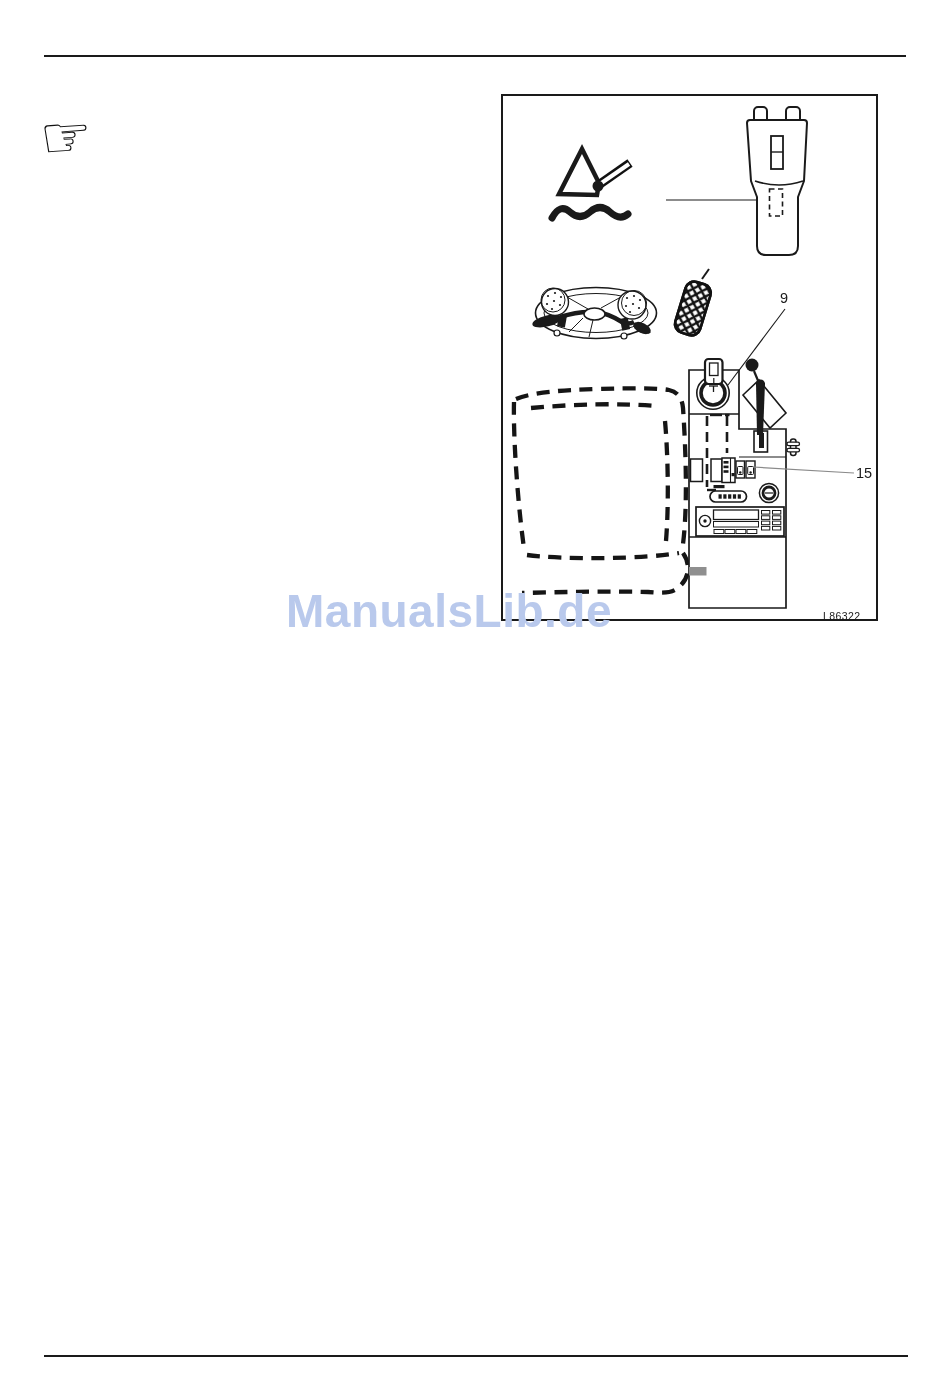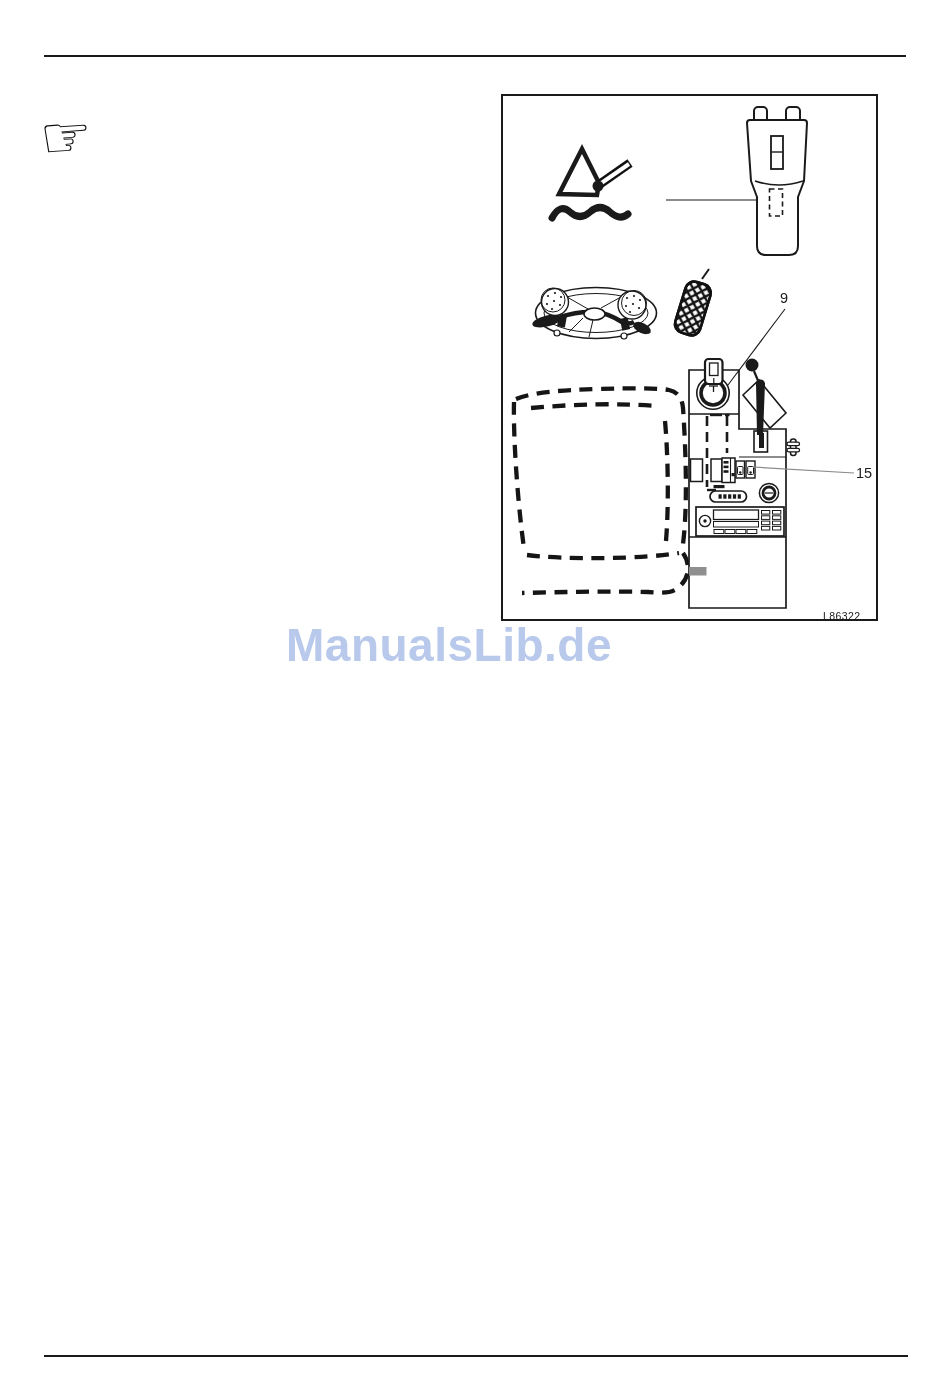--- a/index.html
+++ b/index.html
@@ -6,21 +6,21 @@
   .page{position:relative;width:950px;height:1388px;background:#ffffff;overflow:hidden;
         font-family:"Liberation Sans", sans-serif;}
   .rule{position:absolute;height:2px;background:#1a1a1a;}
   .rule-top{left:44px;top:55px;width:862px;}
   .rule-bottom{left:44px;top:1355px;width:864px;}
   .manicule{position:absolute;left:40px;top:108px;font-size:58px;line-height:1;color:#111;
             font-family:"DejaVu Sans", sans-serif;transform:rotate(-4deg);}
   .figure-box{position:absolute;left:501px;top:94px;width:373px;height:523px;
               border:2px solid #1a1a1a;background:#fff;}
   .figure-box svg{display:block;width:100%;height:100%;}
-  .watermark{position:absolute;left:286px;top:618px;font-size:46px;font-weight:bold;
+  .watermark{position:absolute;left:286px;top:584px;font-size:46px;font-weight:bold;
              letter-spacing:0.5px;color:#b9c9ec;white-space:nowrap;}
   
   .s{stroke:#1a1a1a;fill:none;}
   .w{stroke:#1a1a1a;fill:#ffffff;}
   .f{fill:#1a1a1a;stroke:none;}
   .dash-heavy{stroke:#151515;fill:none;stroke-width:4.3;stroke-dasharray:13 8.5;}
   svg text{font-family:"Liberation Sans", sans-serif;fill:#1a1a1a;}
 </style>
 </head>
 <body>

